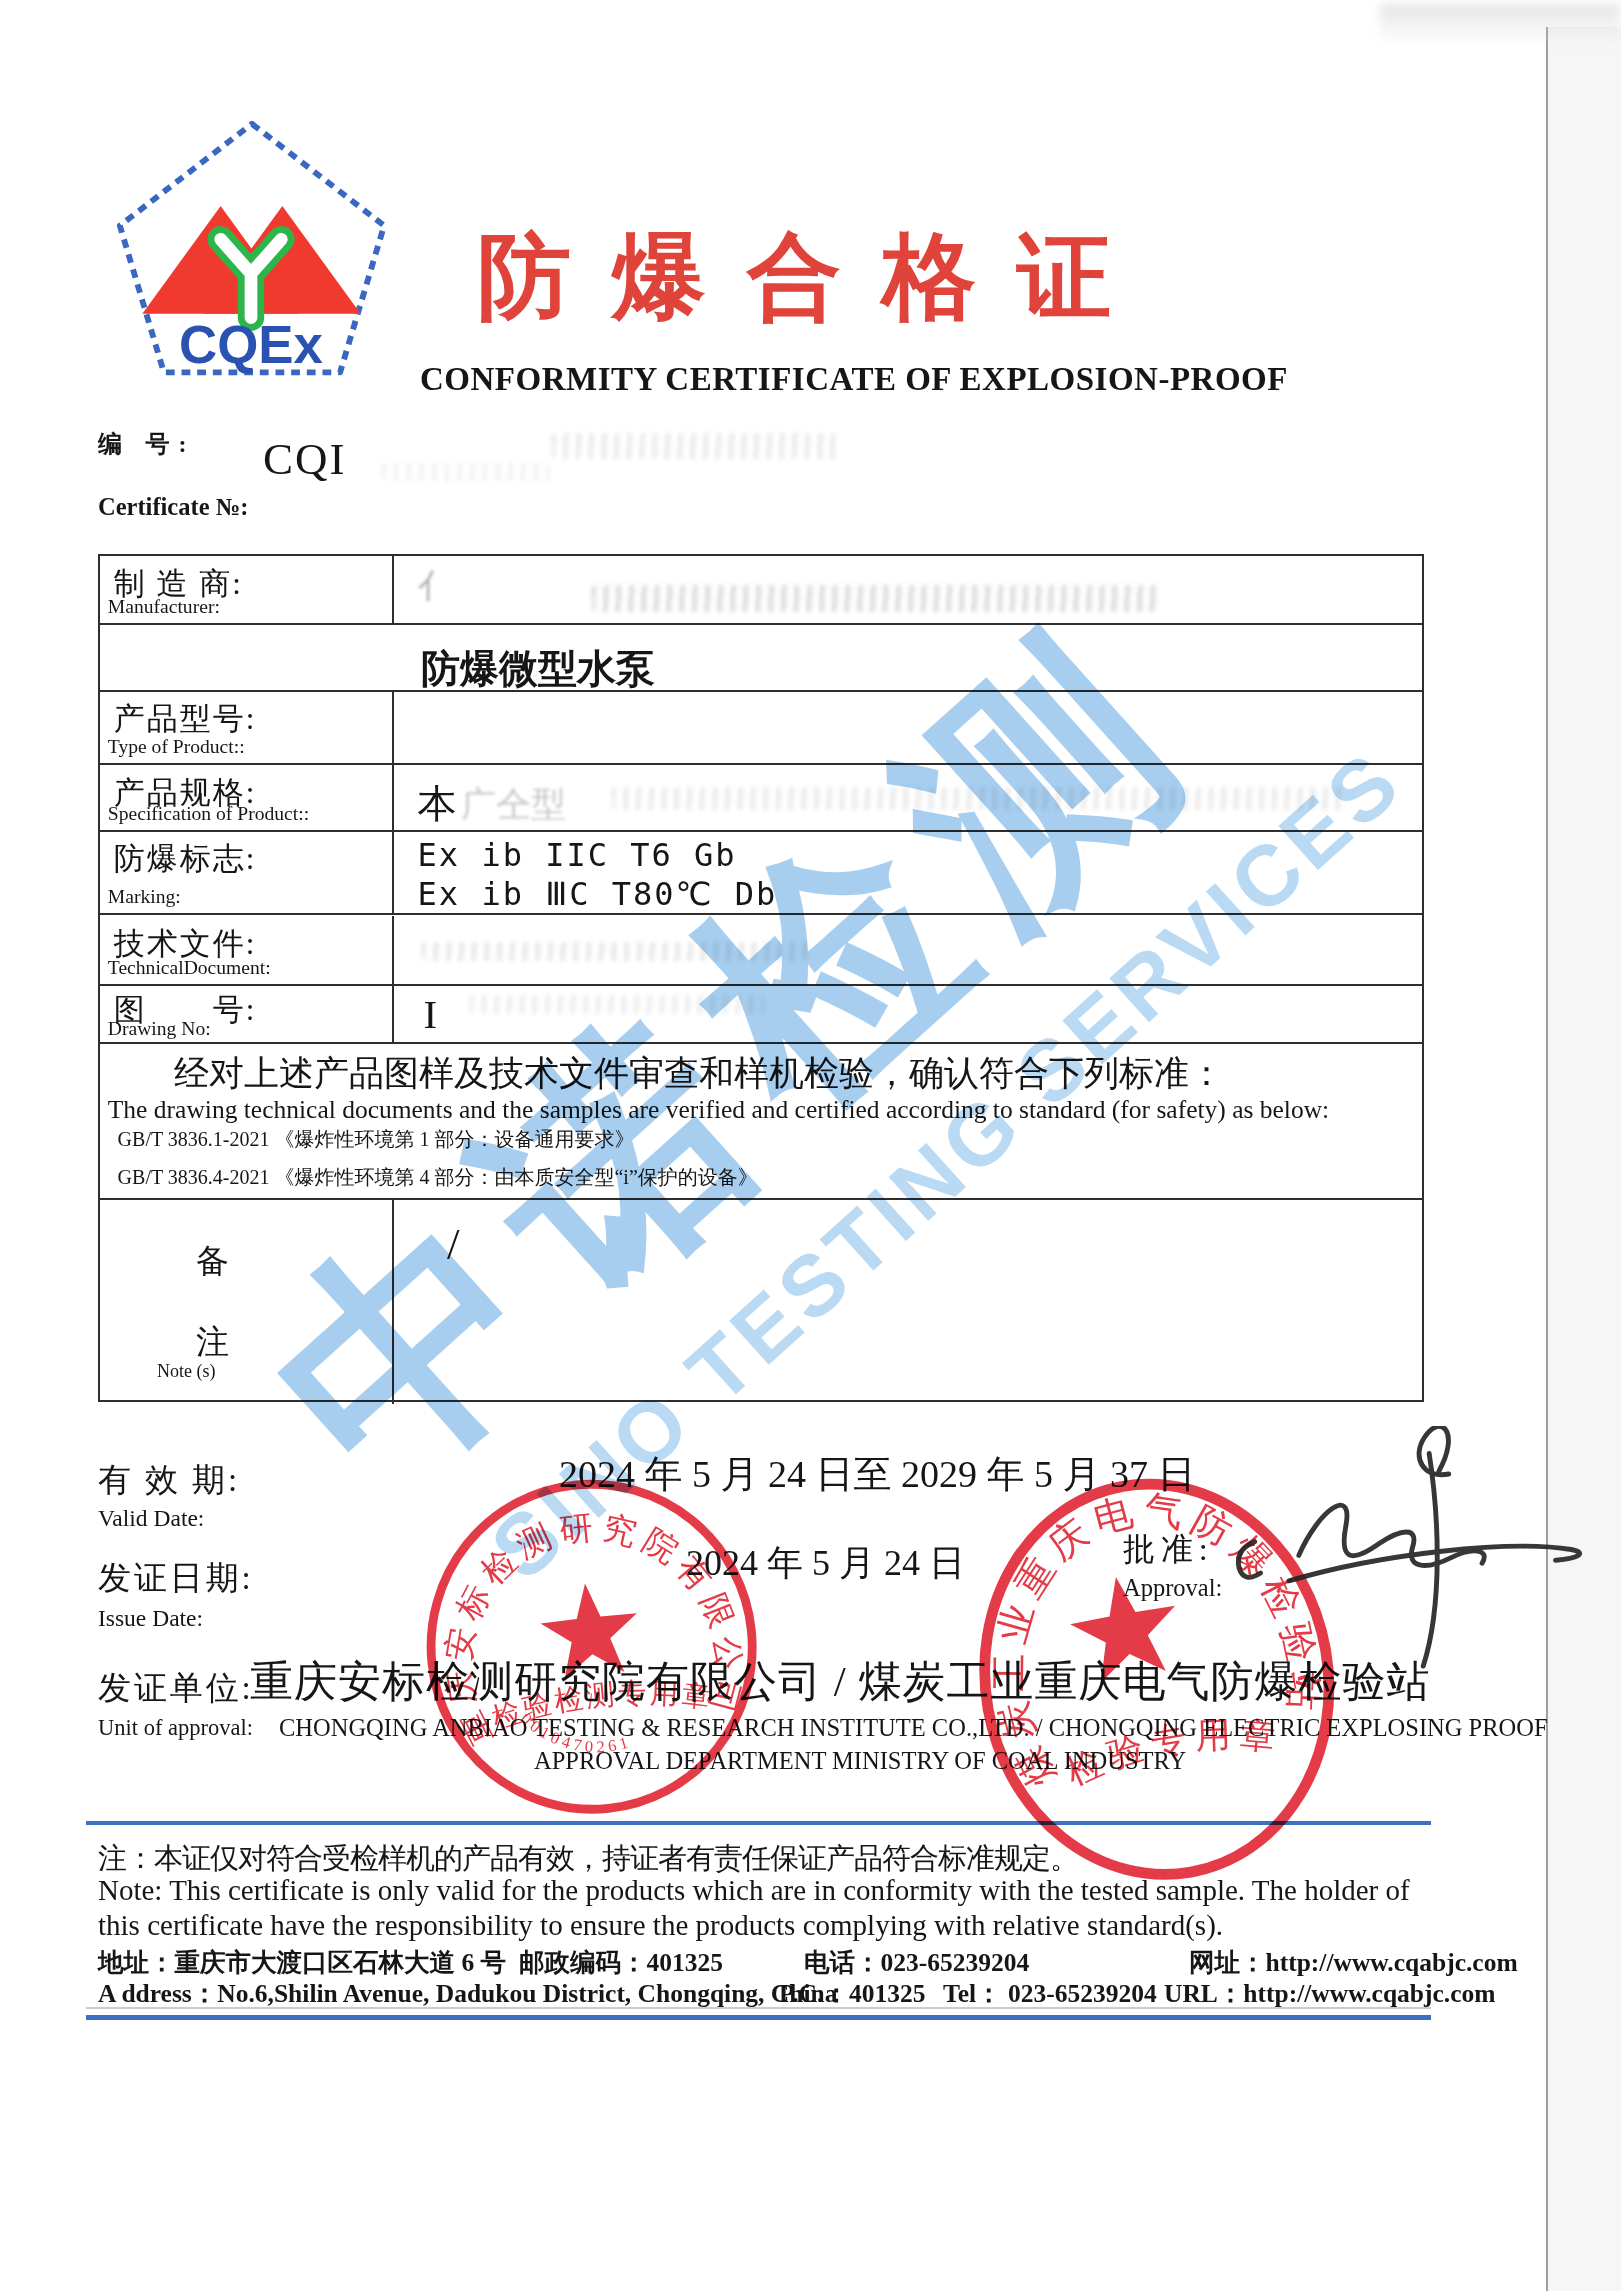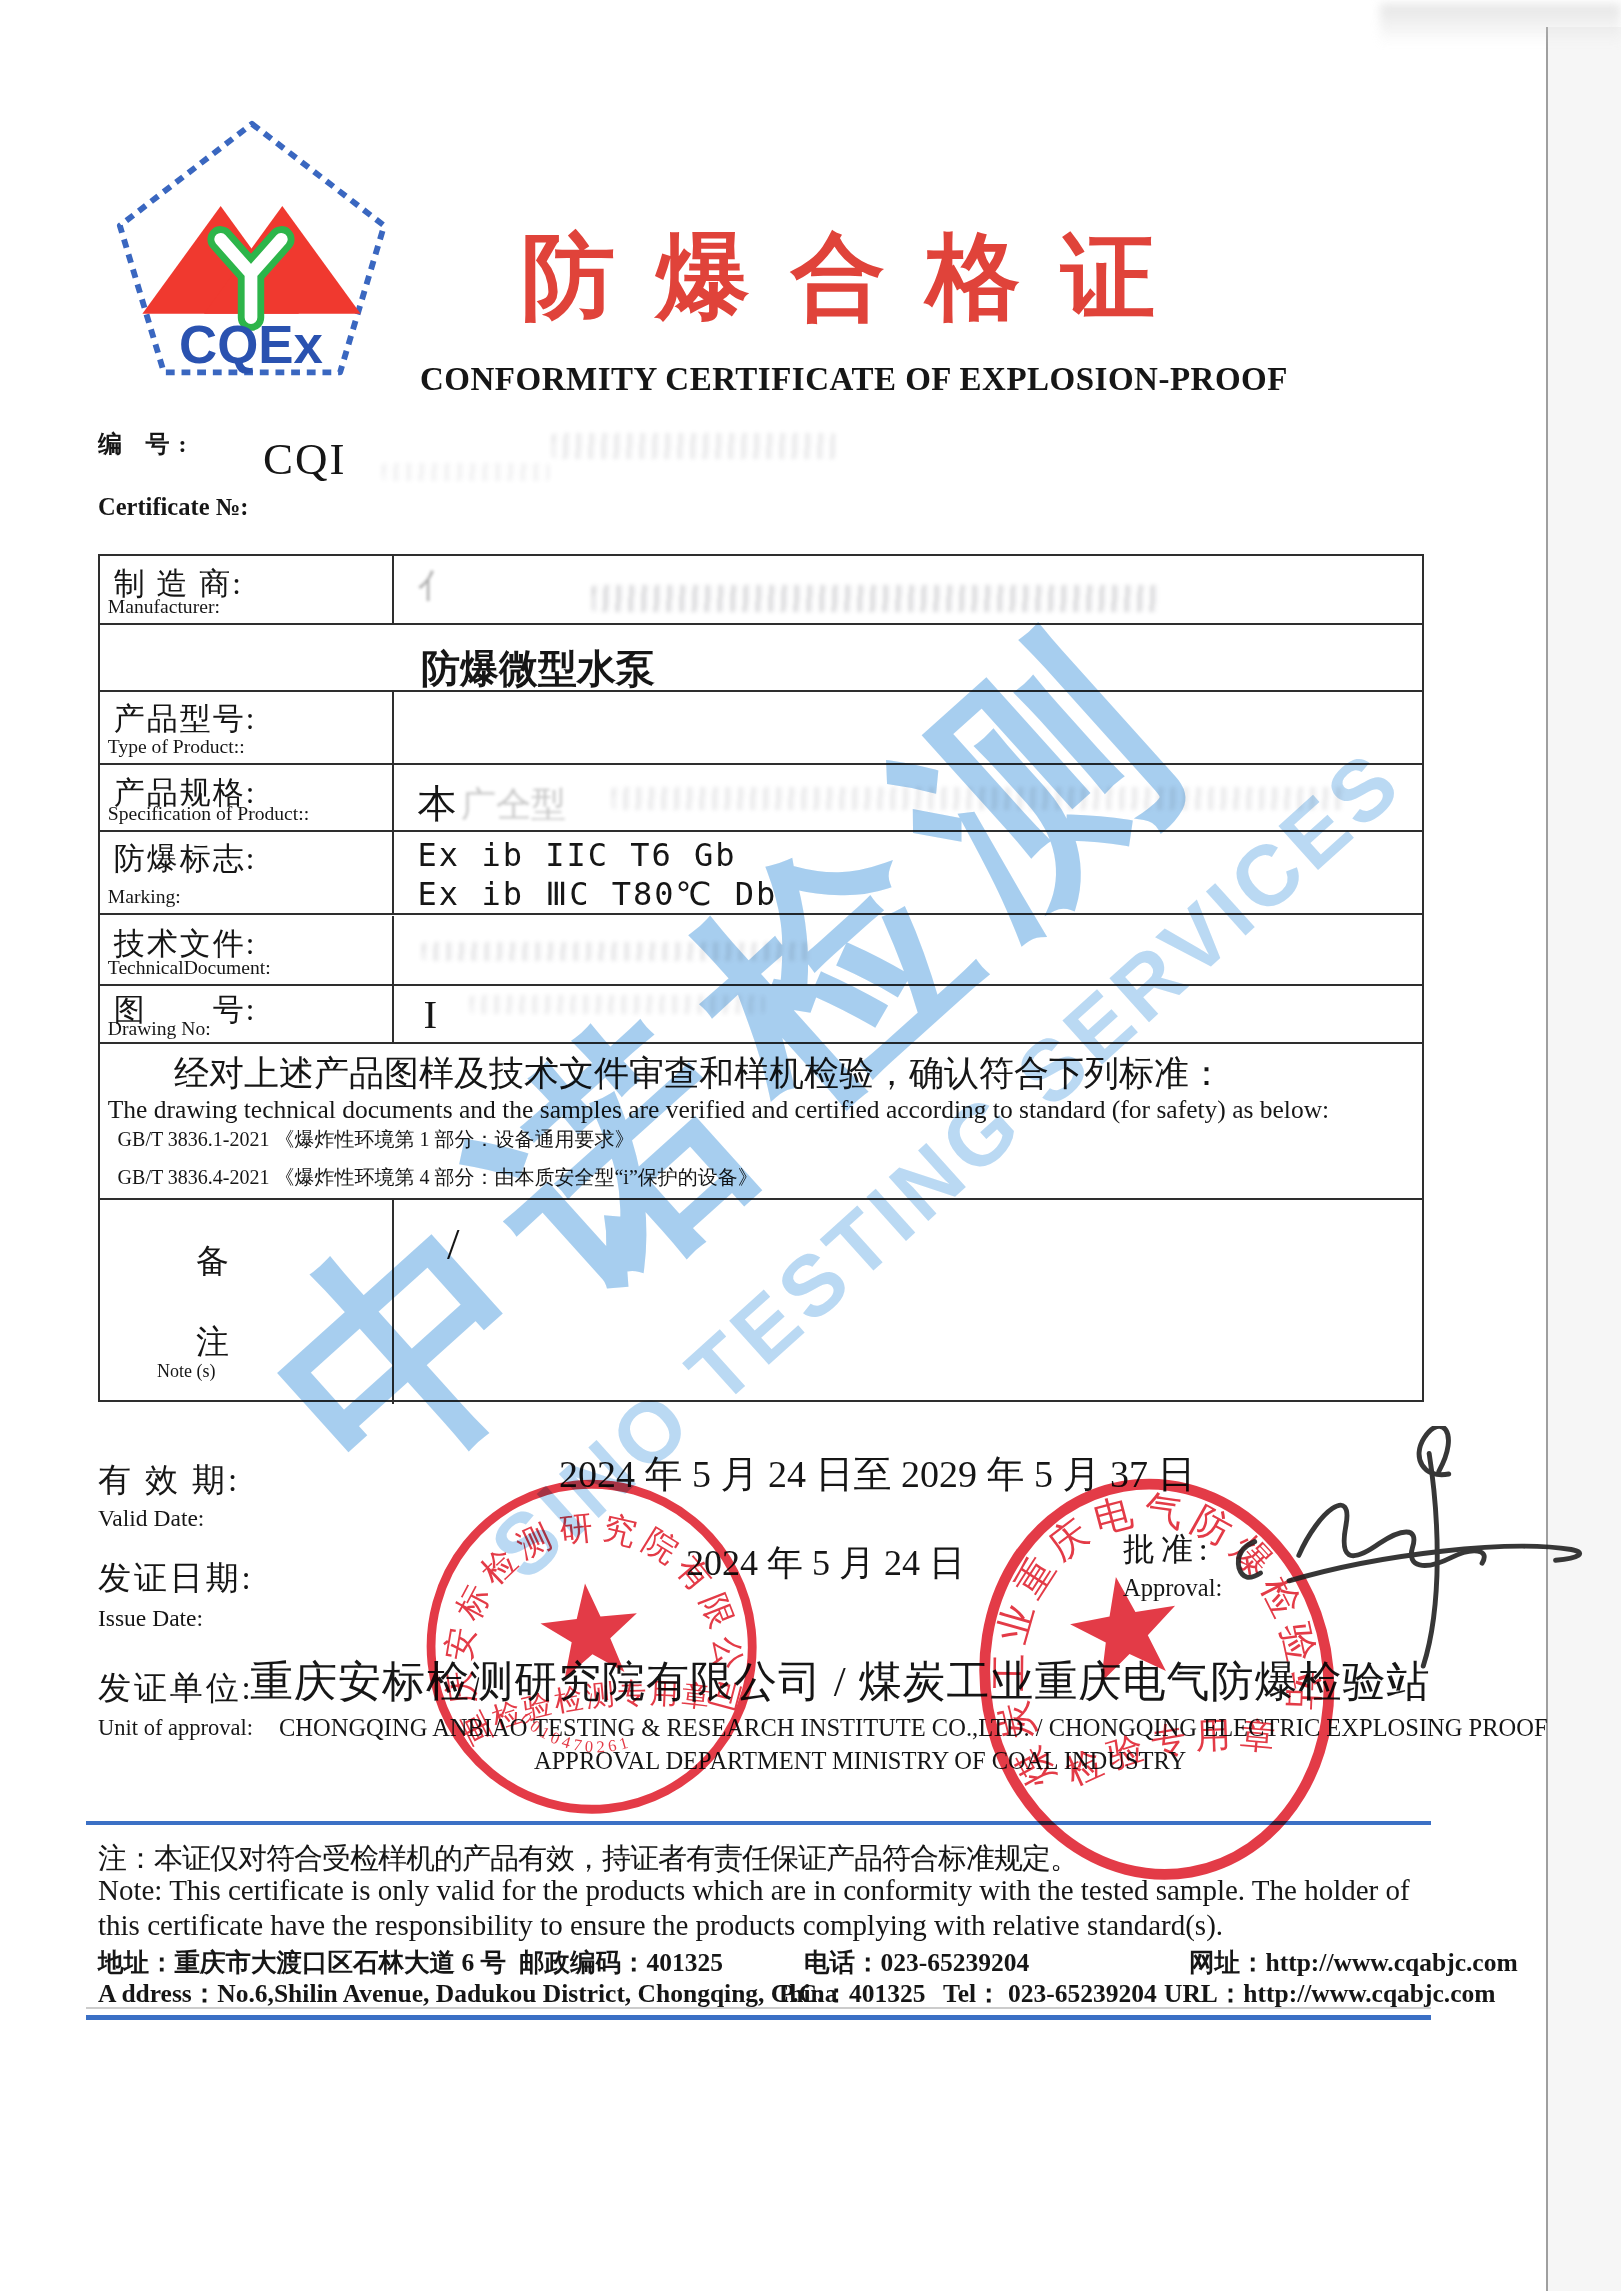--- a/index.html
+++ b/index.html
@@ -64,21 +64,21 @@
 
   <svg class="abs" style="left:108px;top:116px;" width="286" height="276" viewBox="0 0 292 282">
     <polygon points="147,8 282,112 237,262 57,262 12,112" fill="#ffffff" stroke="#3a67c0" stroke-width="6" stroke-dasharray="9 7" stroke-linejoin="round"></polygon>
     <polygon points="35,202 115,92 195,202" fill="#f0392f"></polygon>
     <polygon points="98,202 178,92 258,202" fill="#f0392f"></polygon>
     <path d="M115 126 L146 161 L177 126 M146 161 L146 206" fill="none" stroke="#2db54a" stroke-width="27" stroke-linecap="round" stroke-linejoin="round"></path>
     <path d="M115 126 L146 161 L177 126 M146 161 L146 206" fill="none" stroke="#ffffff" stroke-width="13" stroke-linecap="round" stroke-linejoin="round"></path>
     <text x="146" y="252" text-anchor="middle" font-family="Liberation Sans, sans-serif" font-size="54" font-weight="bold" fill="#2a52b0">CQEx</text>
   </svg>
 
-  <div class="abs title-cn" style="left:477px;top:214px;margin-left:44px;">防爆合格证</div>
+  <div class="abs title-cn" style="left:477px;top:214px;">防爆合格证</div>
   <div class="abs title-en" style="left:420px;top:361px;">CONFORMITY CERTIFICATE OF EXPLOSION-PROOF</div>
 
   <div class="abs certno-cn" style="left:98px;top:428px;">编  号:</div>
   <div class="abs certno-val" style="left:263px;top:433px;">CQI</div>
   <div class="smudge" style="left:552px;top:433px;width:284px;height:25.5px;opacity:.35;"></div>
   <div class="smudge" style="left:382px;top:463px;width:167px;height:17.6px;opacity:.22;"></div>
   <div class="abs certno-en" style="left:98px;top:493px;">Certificate №:</div>
 
   <div class="tbl">
 

